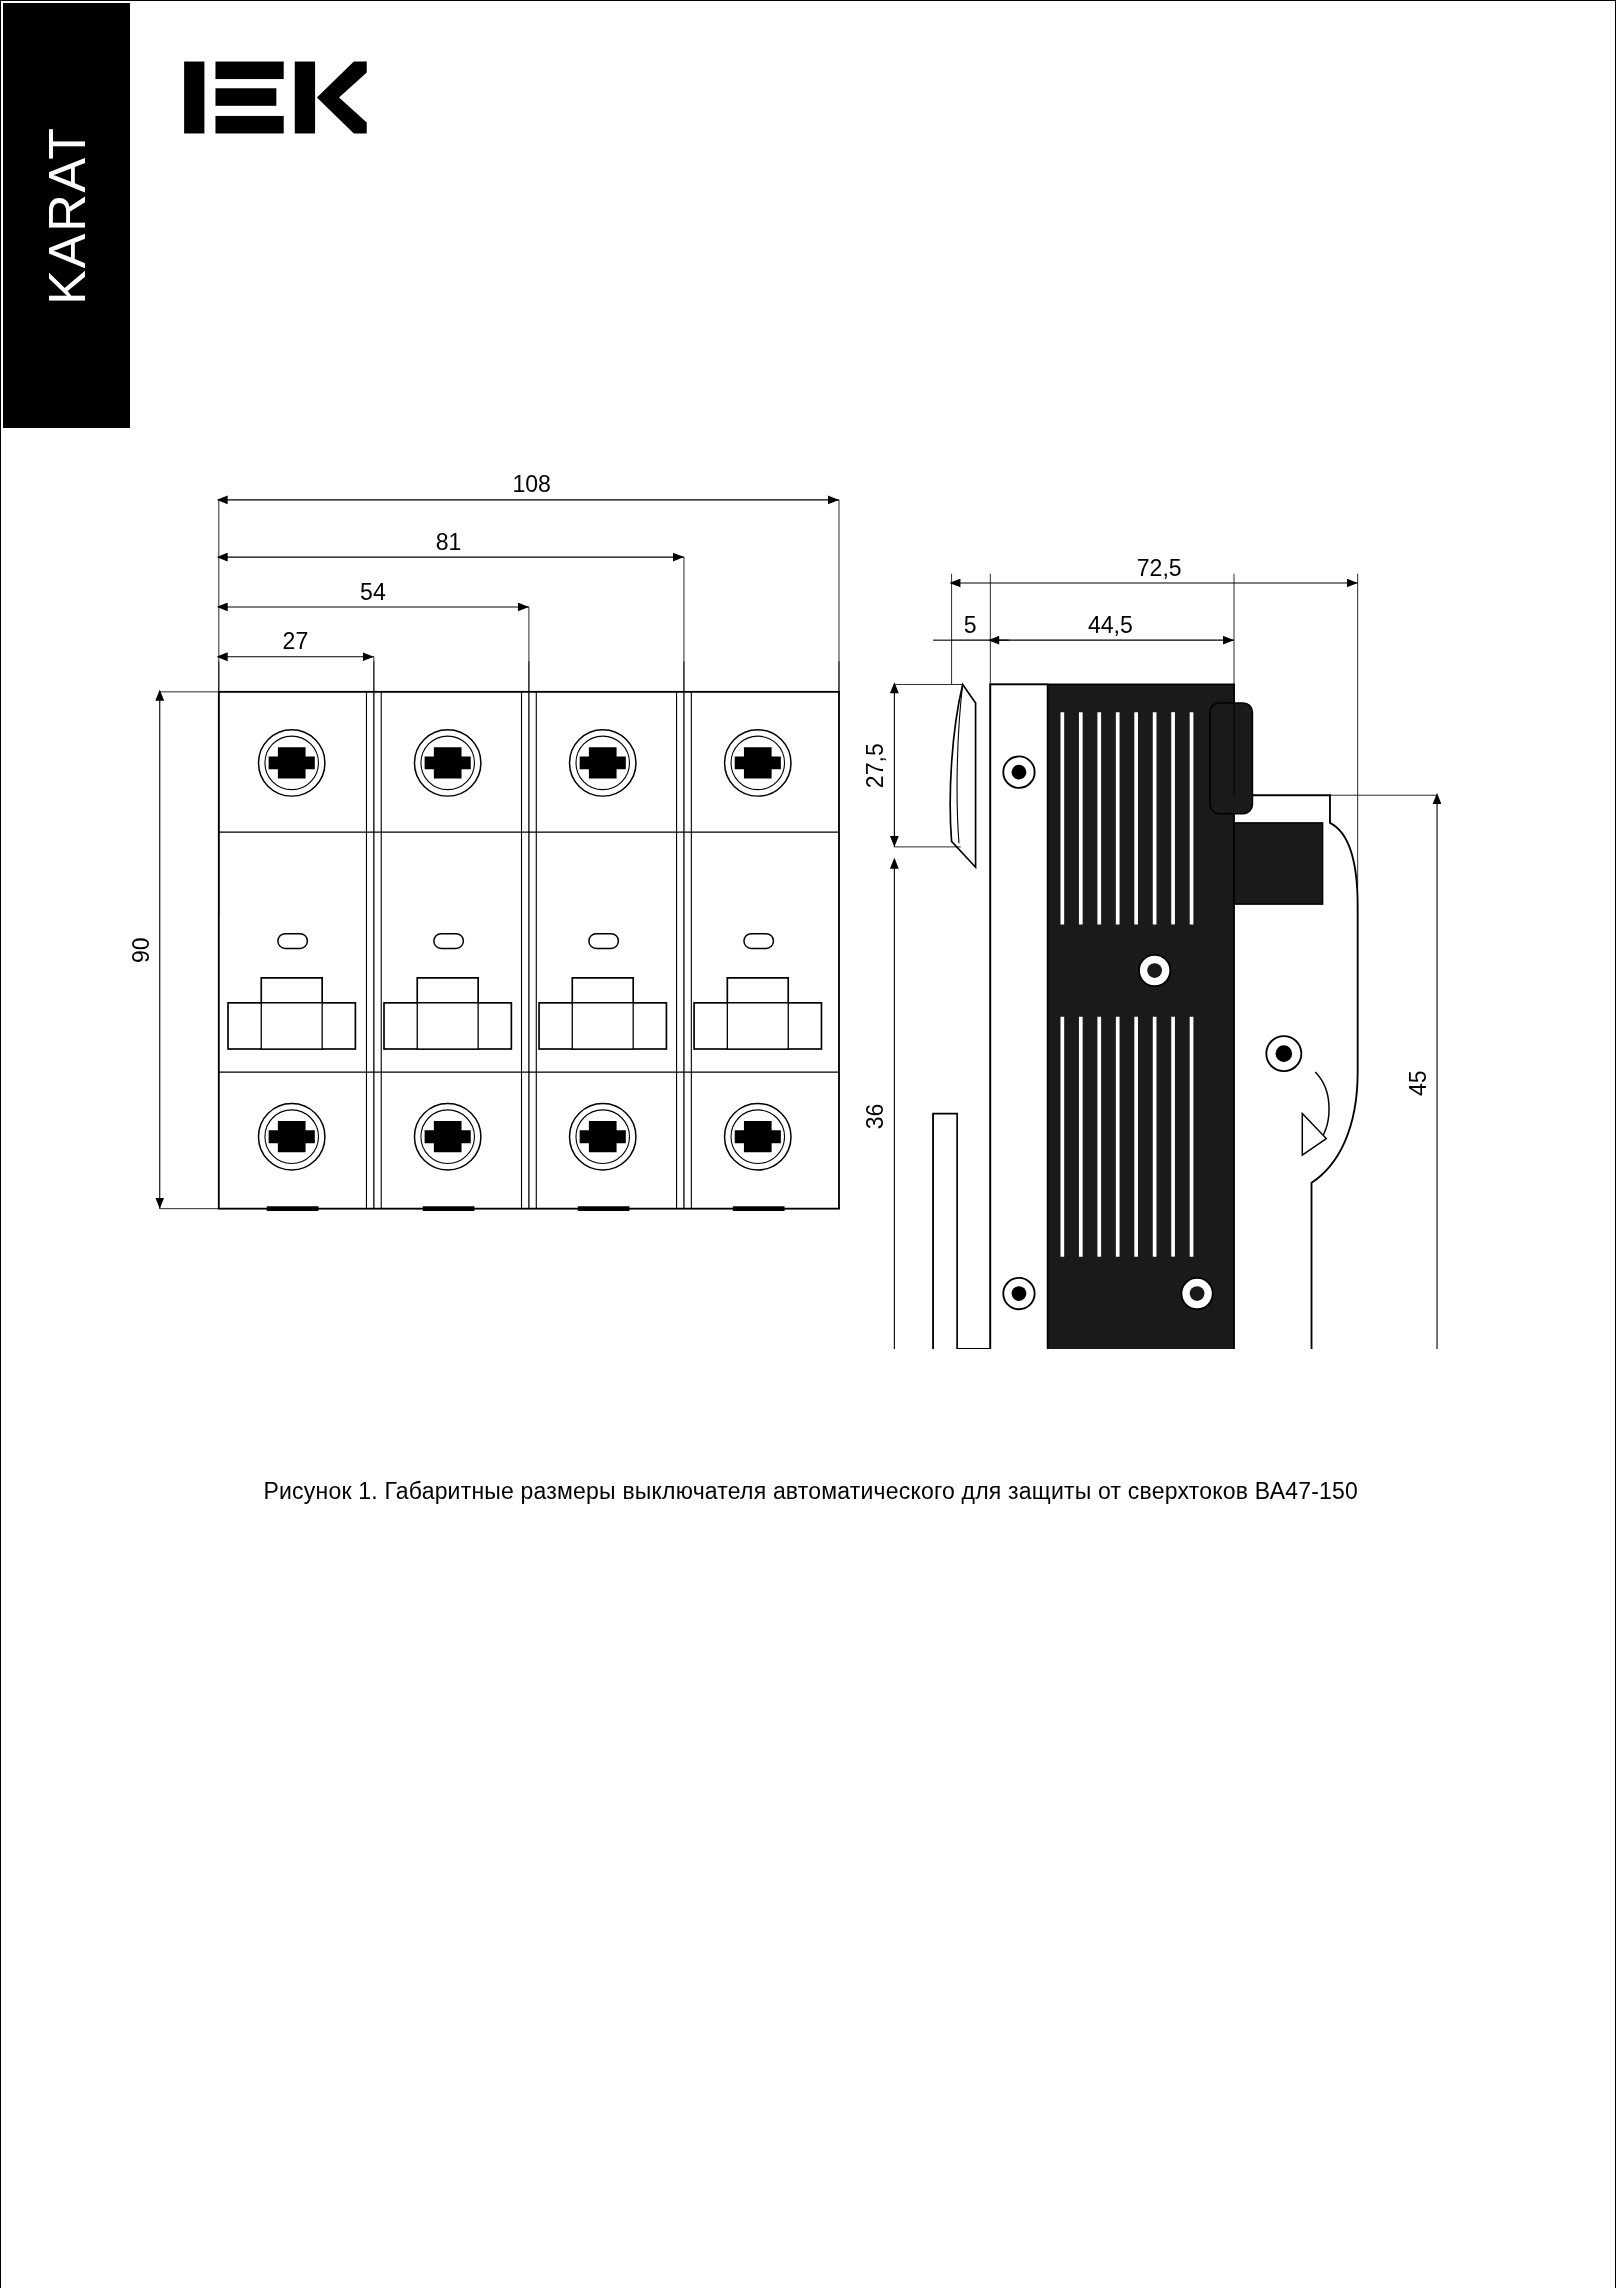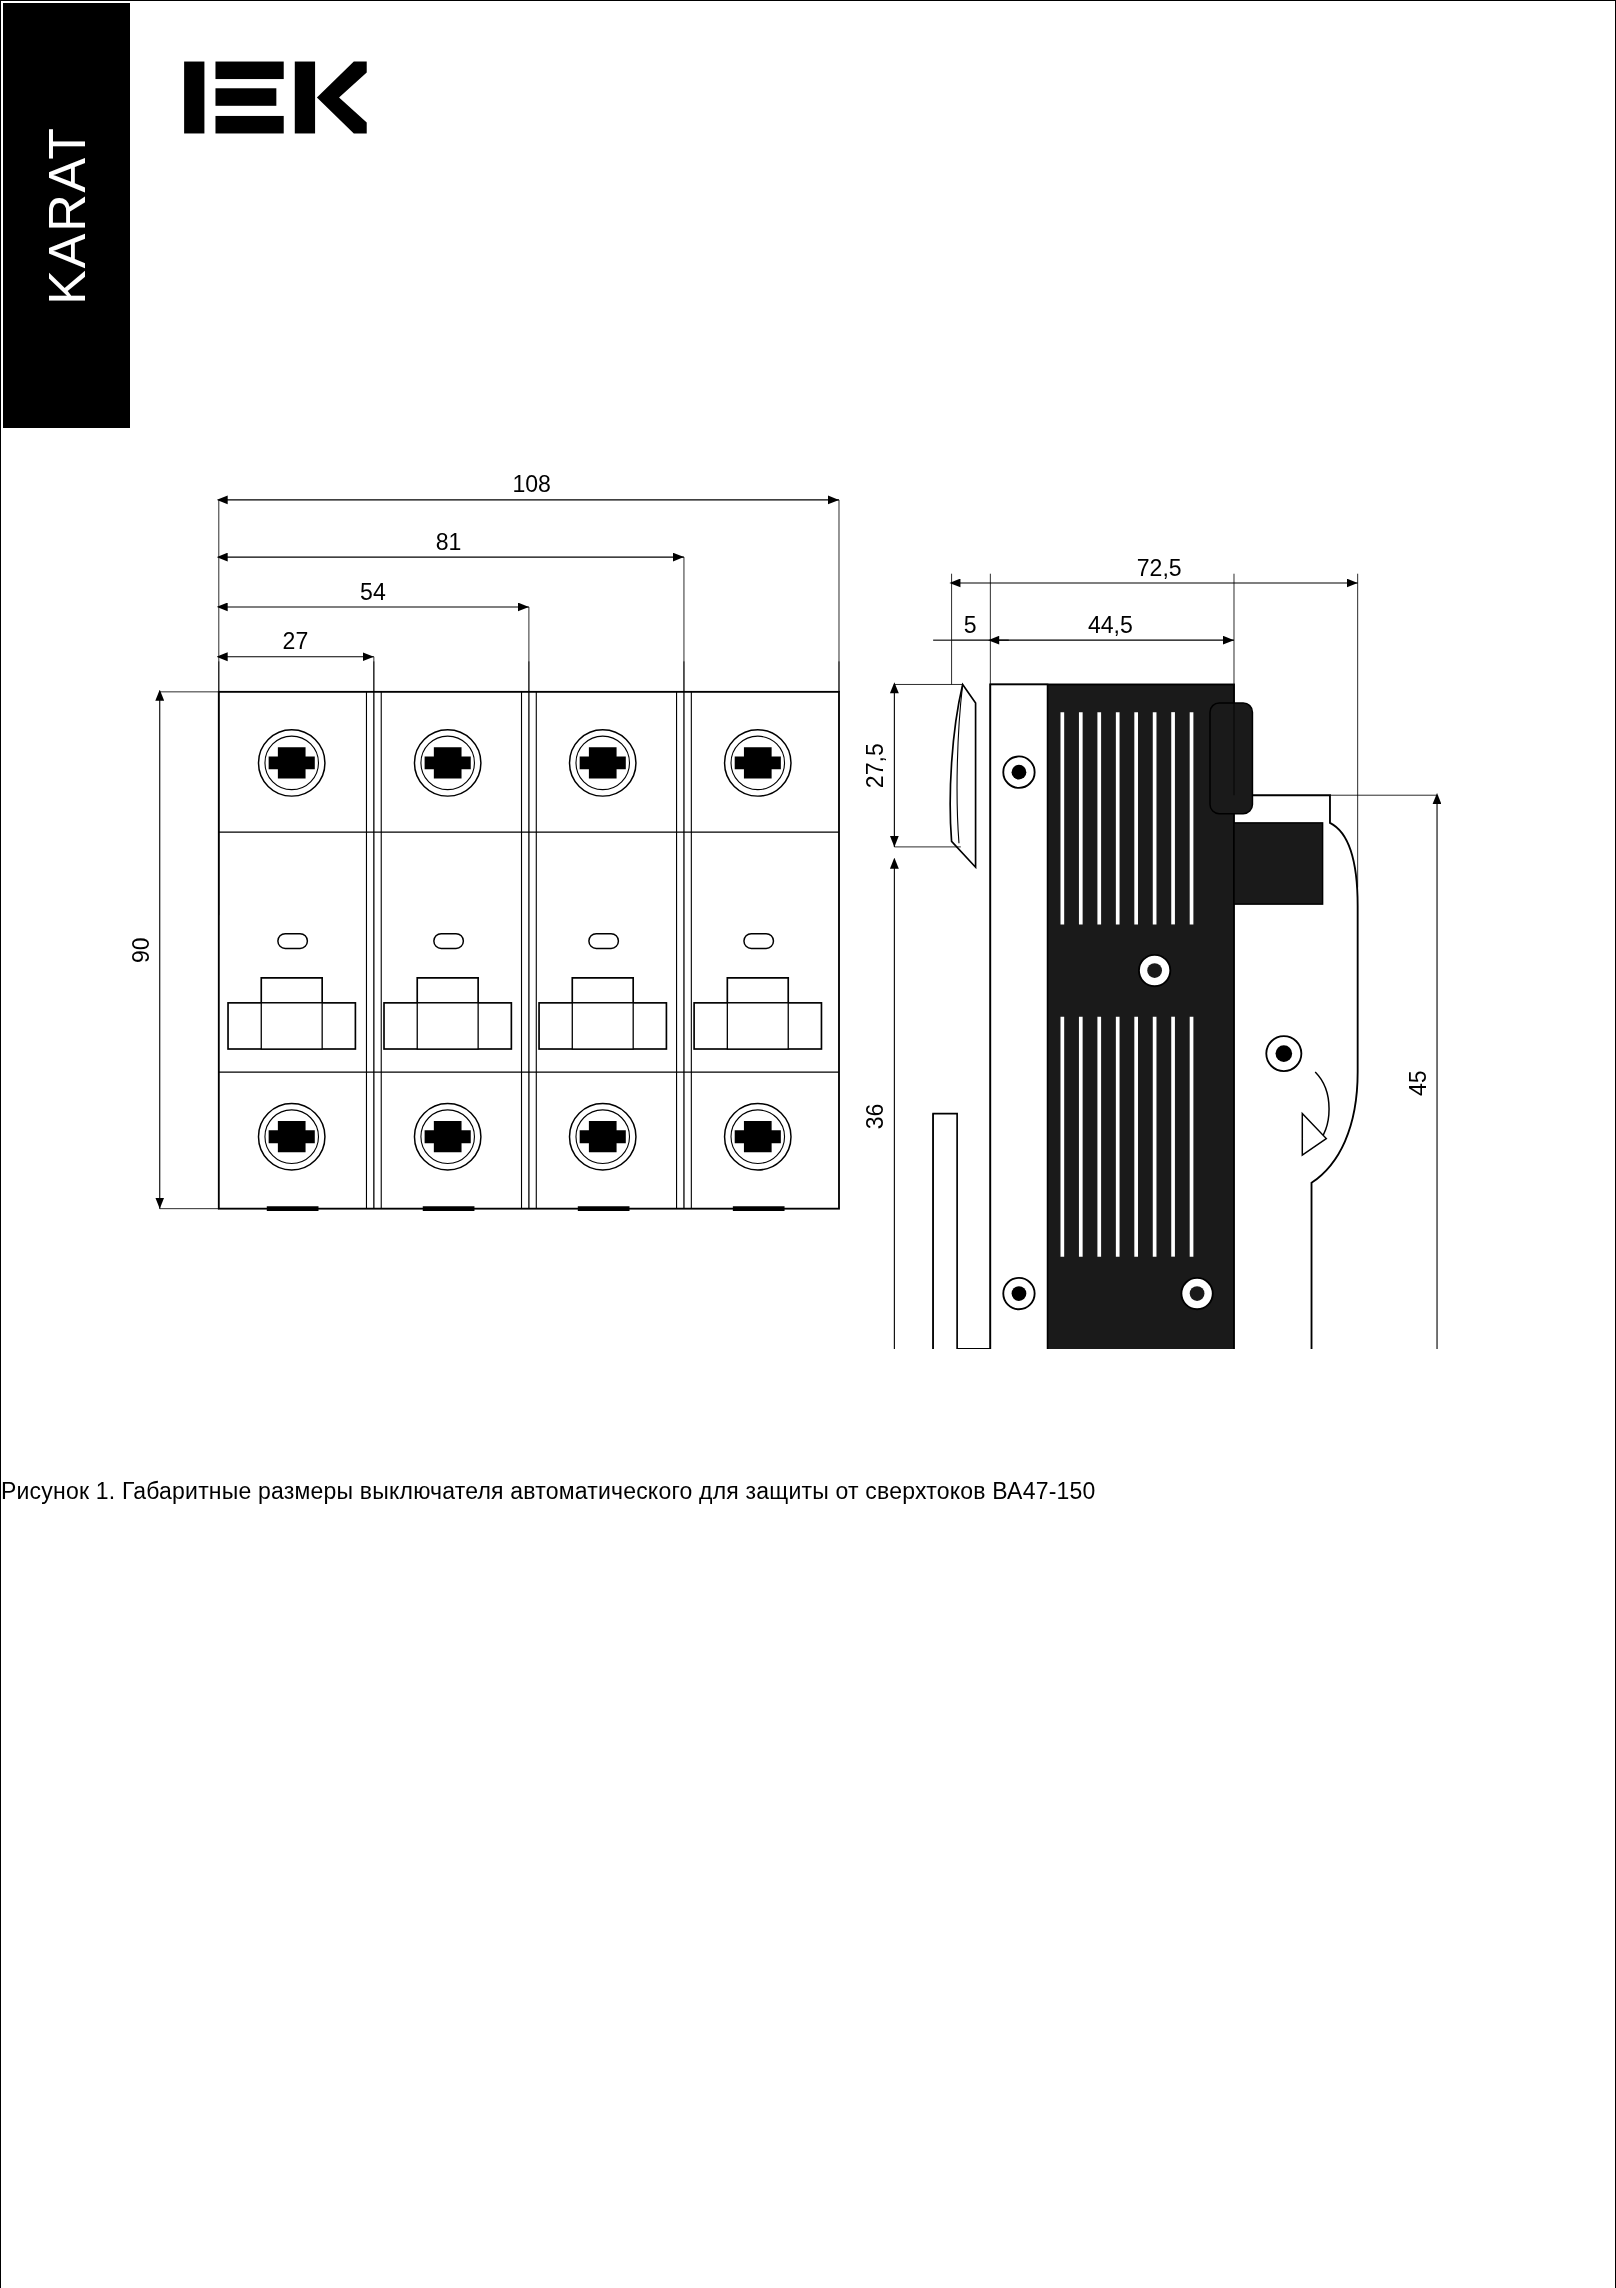--- a/index.html
+++ b/index.html
@@ -65,21 +65,21 @@
     top: 425px;
     width: 1284px;
     height: 923px;
     text-decoration: underline;
   }
   .caption {
     position: absolute;
     left: 0;
     top: 1477px;
     width: 1357px;
-    text-align: left;
+    text-align: right;
     font-size: 23px;
     color: #000;
     letter-spacing: 0.2px;
     font-family: "Liberation Sans", sans-serif;
   }
   svg { display: block; }
   .dimtext {
     font-family: "Liberation Sans", sans-serif;
     font-size: 25px;
     fill: #000;

